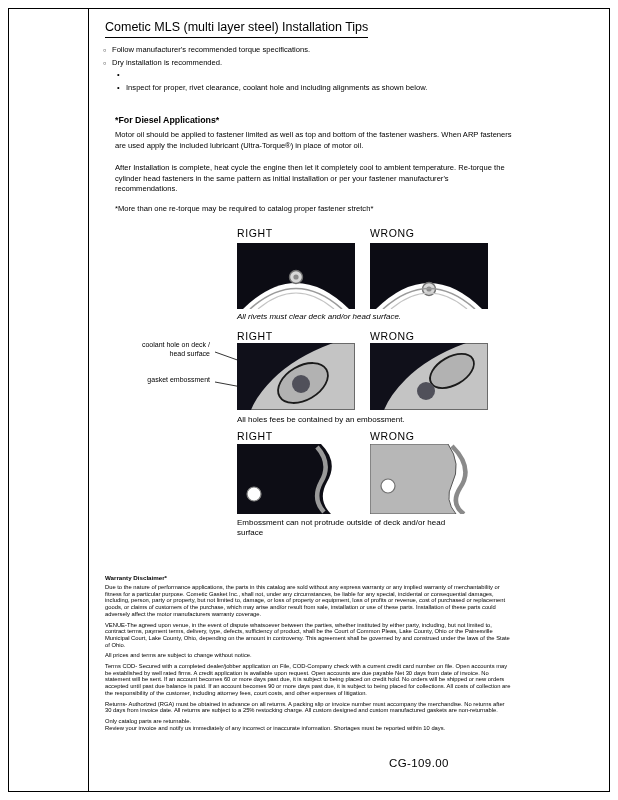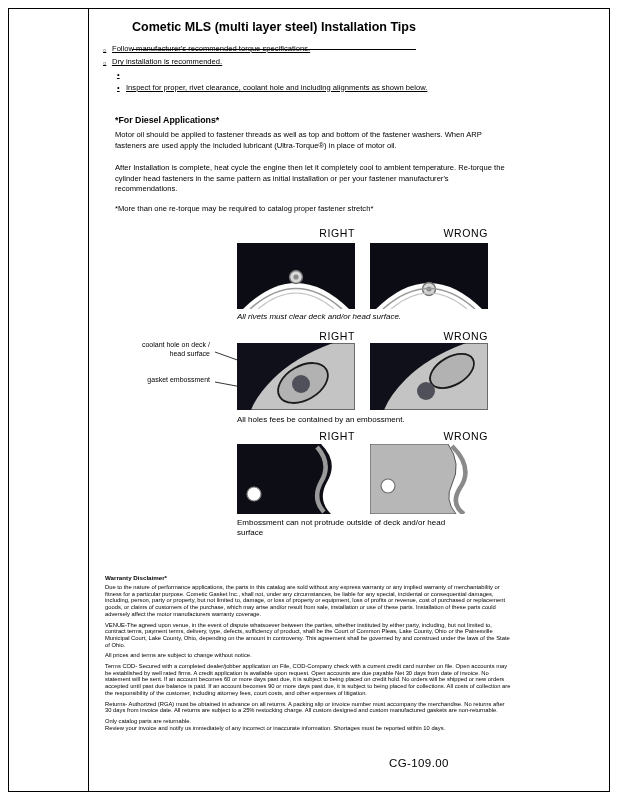--- a/index.html
+++ b/index.html
@@ -7,35 +7,35 @@
   body {
     width:618px; height:800px; position:relative; overflow:hidden;
     font-family:"Liberation Sans", sans-serif; color:#000;
   }
   .abs { position:absolute; }
 
   .frame { left:8px; top:8px; width:602px; height:784px; border:1px solid #000; }
   .spine { left:88px; top:8px; width:0; height:784px; border-left:1px solid #000; }
 
   .title {
-    left:105px; top:20px; font-size:12.5px; font-weight:bold;
-    display:inline-block; border-bottom:1.4px solid #000; padding-bottom:15px;margin-left:27px;
+    left:105px; top:20px; font-size:12.5px; font-weight:normal;
+    display:inline-block; border-bottom:1.4px solid #000; padding-bottom:3px;
   }
 
   .bullets { left:103px; top:44px; font-size:7.6px; line-height:9px; }
-  .b-row { display:flex; align-items:flex-start; margin-bottom:3.2px;text-decoration:underline; }
+  .b-row { display:flex; align-items:flex-end; margin-bottom:3.2px; }
   .b-row.lvl2 { margin-left:14px; }
   .mk { width:9px; flex:0 0 9px; }
   .mk-circle::before { content:"○"; font-size:5.5px; position:relative; top:0.5px; }
   .mk-dot::before { content:"•"; font-size:7.5px; }
 
   .diesel-h { left:115px; top:115px; font-size:8.8px; font-weight:bold; }
   .para { left:115px; width:398px; font-size:7.6px; line-height:10.5px; }
 
-  .dg-label { width:118px; text-align:right; font-size:10.5px; letter-spacing:0.6px; }
+  .dg-label { width:118px; text-align:left; font-size:10.5px; letter-spacing:0.6px; }
   .dg-caption { font-size:8px; line-height:9.5px; }
   .ann { width:82px; text-align:right; font-size:7px; line-height:8.5px; }
 
   .warranty { left:105px; top:574px; width:406px; }
   .w-head { font-size:6.2px; font-weight:bold; margin-bottom:3px; }
   .w-para { font-size:5.8px; line-height:6.7px; margin:0 0 4px 0; }
   .w-para.tight { margin-bottom:0; }
 
   .footer-code { left:389px; top:757px; font-size:11.5px; letter-spacing:0.4px; }
 </style>
@@ -59,21 +59,21 @@
   <div class="b-row lvl2">
     <span class="mk mk-dot"></span>
   </div>
   <div class="b-row lvl2">
     <span class="mk mk-dot"></span>
     <span>Inspect for proper, rivet clearance, coolant hole and including alignments as shown below.</span>
   </div>
 </div>
 
 <div class="abs diesel-h">*For Diesel Applications*</div>
-<div class="abs para" style="top:130px;">Motor oil should be applied to fastener threads as well as top and bottom of the fastener washers. When ARP fasteners are used apply the included lubricant (Ultra-Torque®) in place of motor oil.</div>
+<div class="abs para" style="top:130px;">Motor oil should be applied to fastener limited as well as top and bottom of the fastener washers. When ARP fasteners are used apply the included lubricant (Ultra-Torque®) in place of motor oil.</div>
 <div class="abs para" style="top:163px;">After Installation is complete, heat cycle the engine then let it completely cool to ambient temperature. Re-torque the cylinder head fasteners in the same pattern as initial installation or per your fastener manufacturer's recommendations.</div>
 <div class="abs para" style="top:204px;">*More than one re-torque may be required to catalog proper fastener stretch*</div>
 
 <div class="abs dg-label" style="left:237px; top:227px;">RIGHT</div>
 <div class="abs dg-label" style="left:370px; top:227px;">WRONG</div>
 
 <svg class="abs" style="left:237px; top:243px;" width="118" height="66" viewBox="0 0 118 66">
   <rect x="0" y="0" width="118" height="66" fill="#0c0c14"></rect>
   <path d="M6,66 Q59,14 112,66 Z" fill="#ffffff"></path>
   <path d="M13,66 Q59,25 105,66" fill="none" stroke="#9a9a9a" stroke-width="1.6"></path>

